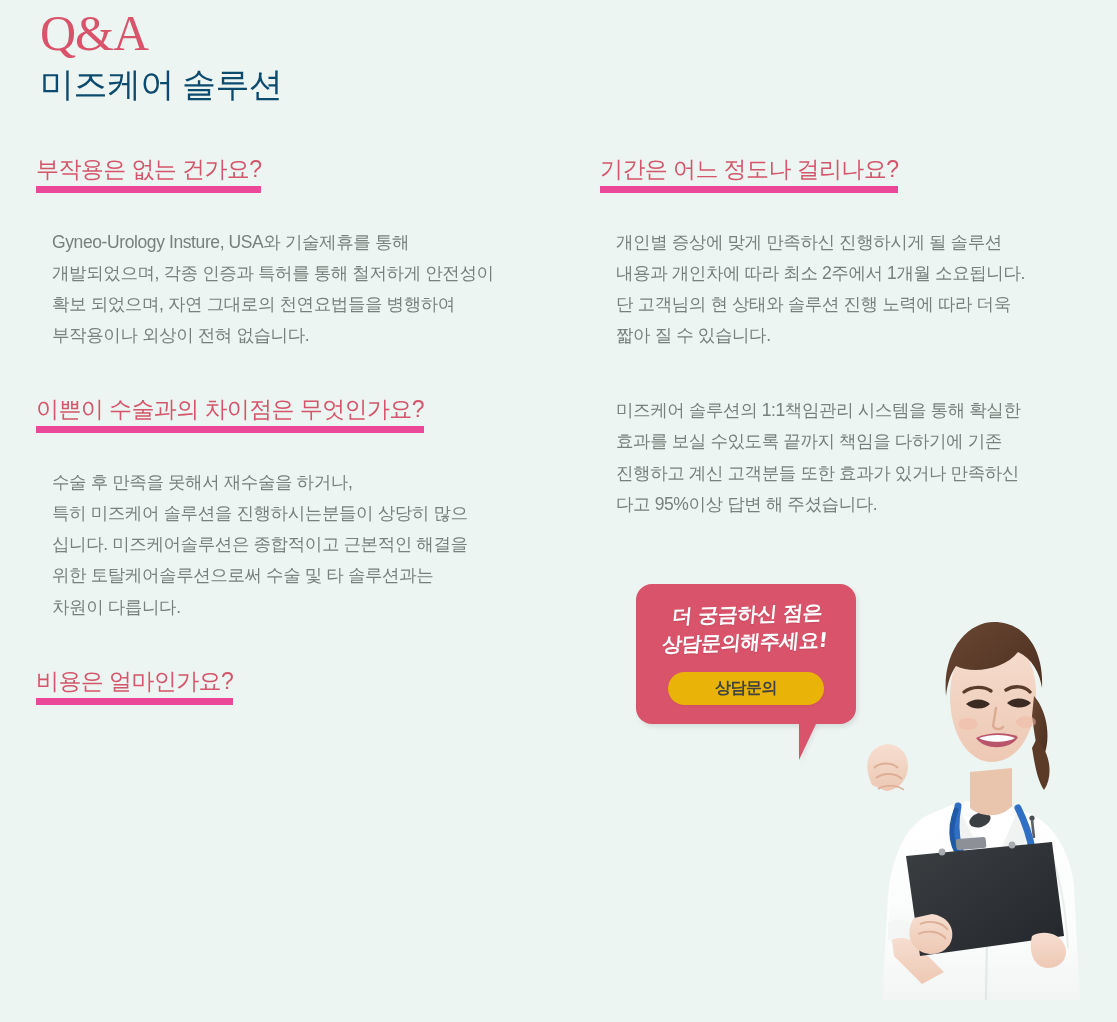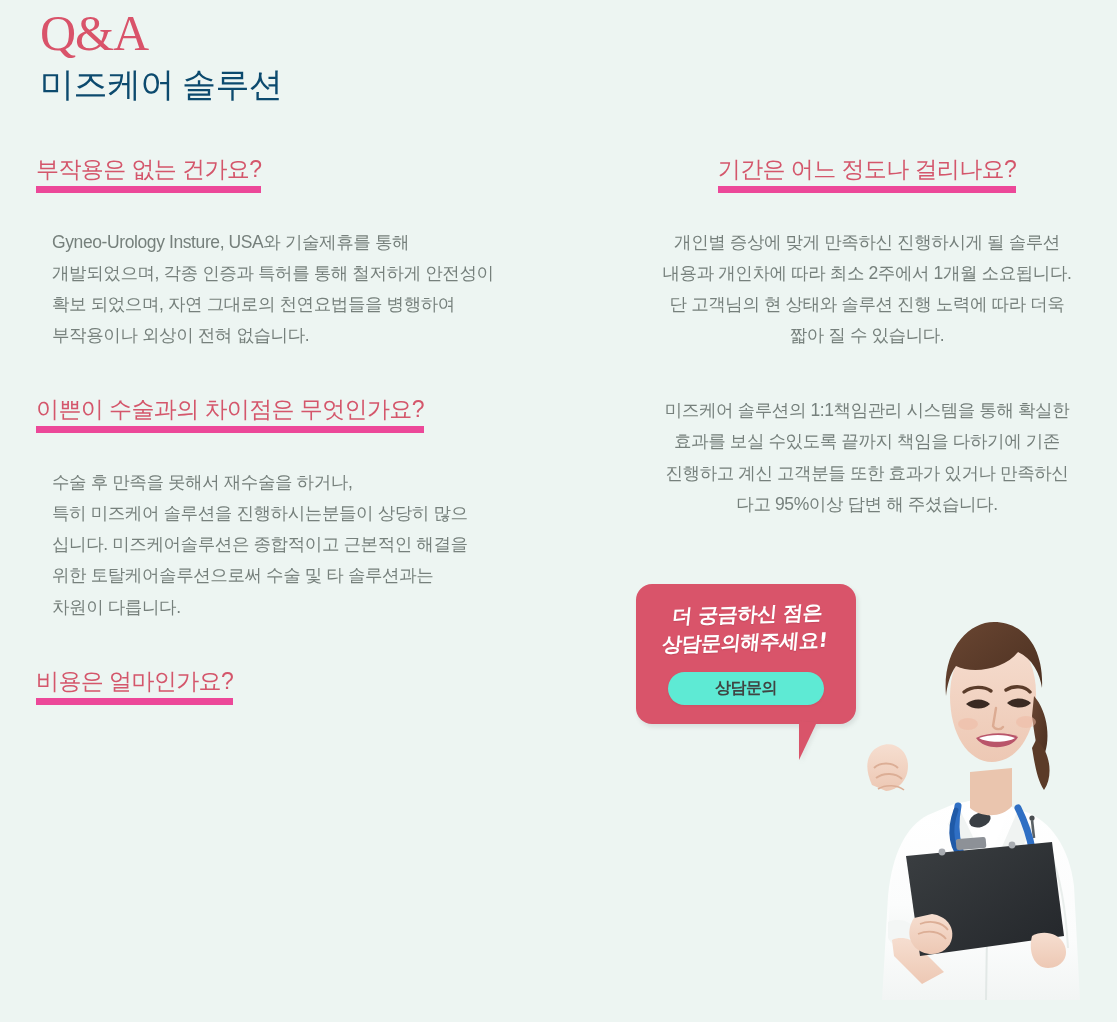--- a/index.html
+++ b/index.html
@@ -21,21 +21,21 @@
   }
   .header .subtitle{
     font-family:"Liberation Serif","DejaVu Serif",serif;
     font-size:34px;line-height:1.25;color:#0c4a6e;margin:6px 0 0 0;
     font-weight:400;letter-spacing:-0.5px;
   }
 
   
   .col{position:absolute;top:155px;}
   .col-left{left:36px;width:560px;}
-  .col-right{left:632px;width:470px;text-align:center;}
+  .col-right{left:600px;width:470px;}
 
   .qa-item{margin-bottom:36px;}
   .qa-item.gap-lg{margin-bottom:44px;}
 
   .q-title{
     display:inline-block;
     font-size:23px;color:#d4566b;
     letter-spacing:-0.6px;
     border-bottom:7px solid #ec4899;
     padding-bottom:2px;margin:0 0 18px 0;
@@ -60,21 +60,21 @@
     text-align:center;color:#fff;
     font-family:"DejaVu Sans","Liberation Sans",sans-serif;
     font-size:20px;font-weight:700;line-height:1.42;
     letter-spacing:-0.5px;
     transform:skewX(-7deg) rotate(-1.6deg);
     text-shadow:0 1px 1px rgba(140,40,60,.25);
   }
   .bubble-btn{
     position:absolute;left:32px;top:88px;
     width:156px;height:33px;border:none;
-    background:#5eead4;border-radius:17px;
+    background:#eab308;border-radius:17px;
     color:#3f4442;font-size:16px;font-weight:700;
     letter-spacing:-0.5px;cursor:pointer;
     font-family:"Liberation Sans","DejaVu Sans",sans-serif;
     box-shadow:0 1px 2px rgba(150,60,75,.18);
   }
   .bubble-tail{
     position:absolute;left:163px;top:138px;
     width:0;height:0;
     border-left:18px solid #d9546a;
     border-right:12px solid transparent;

